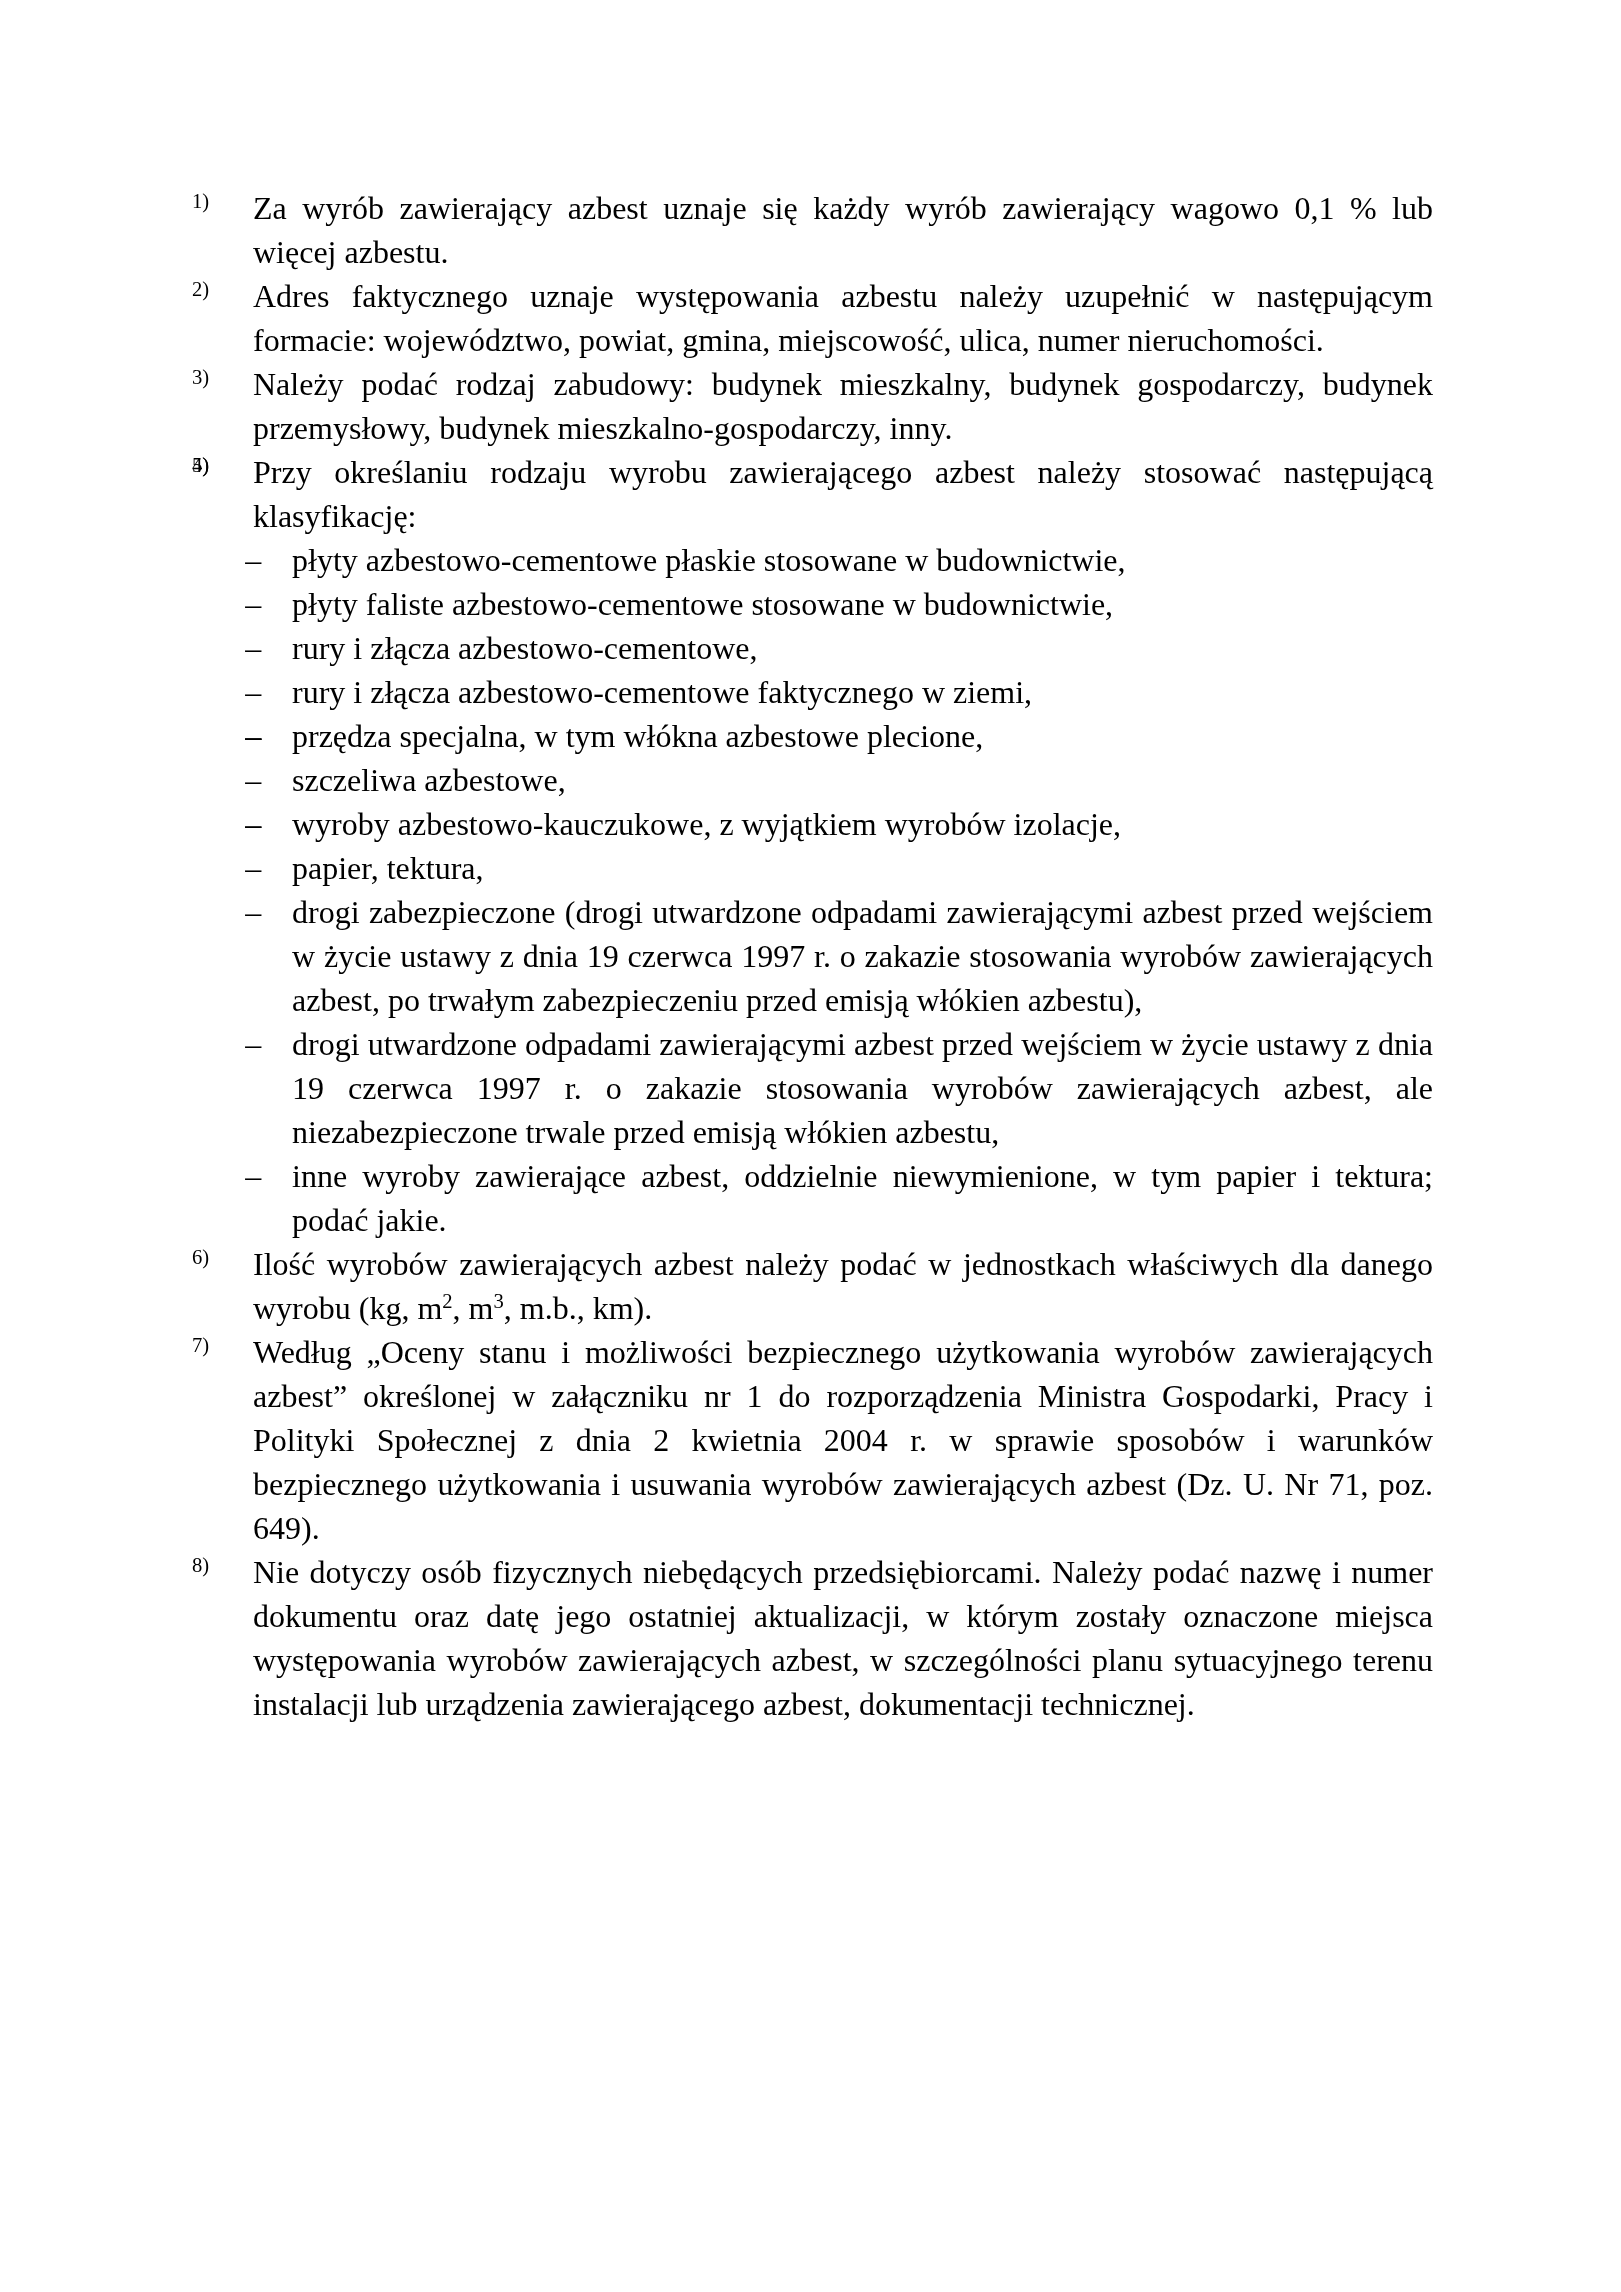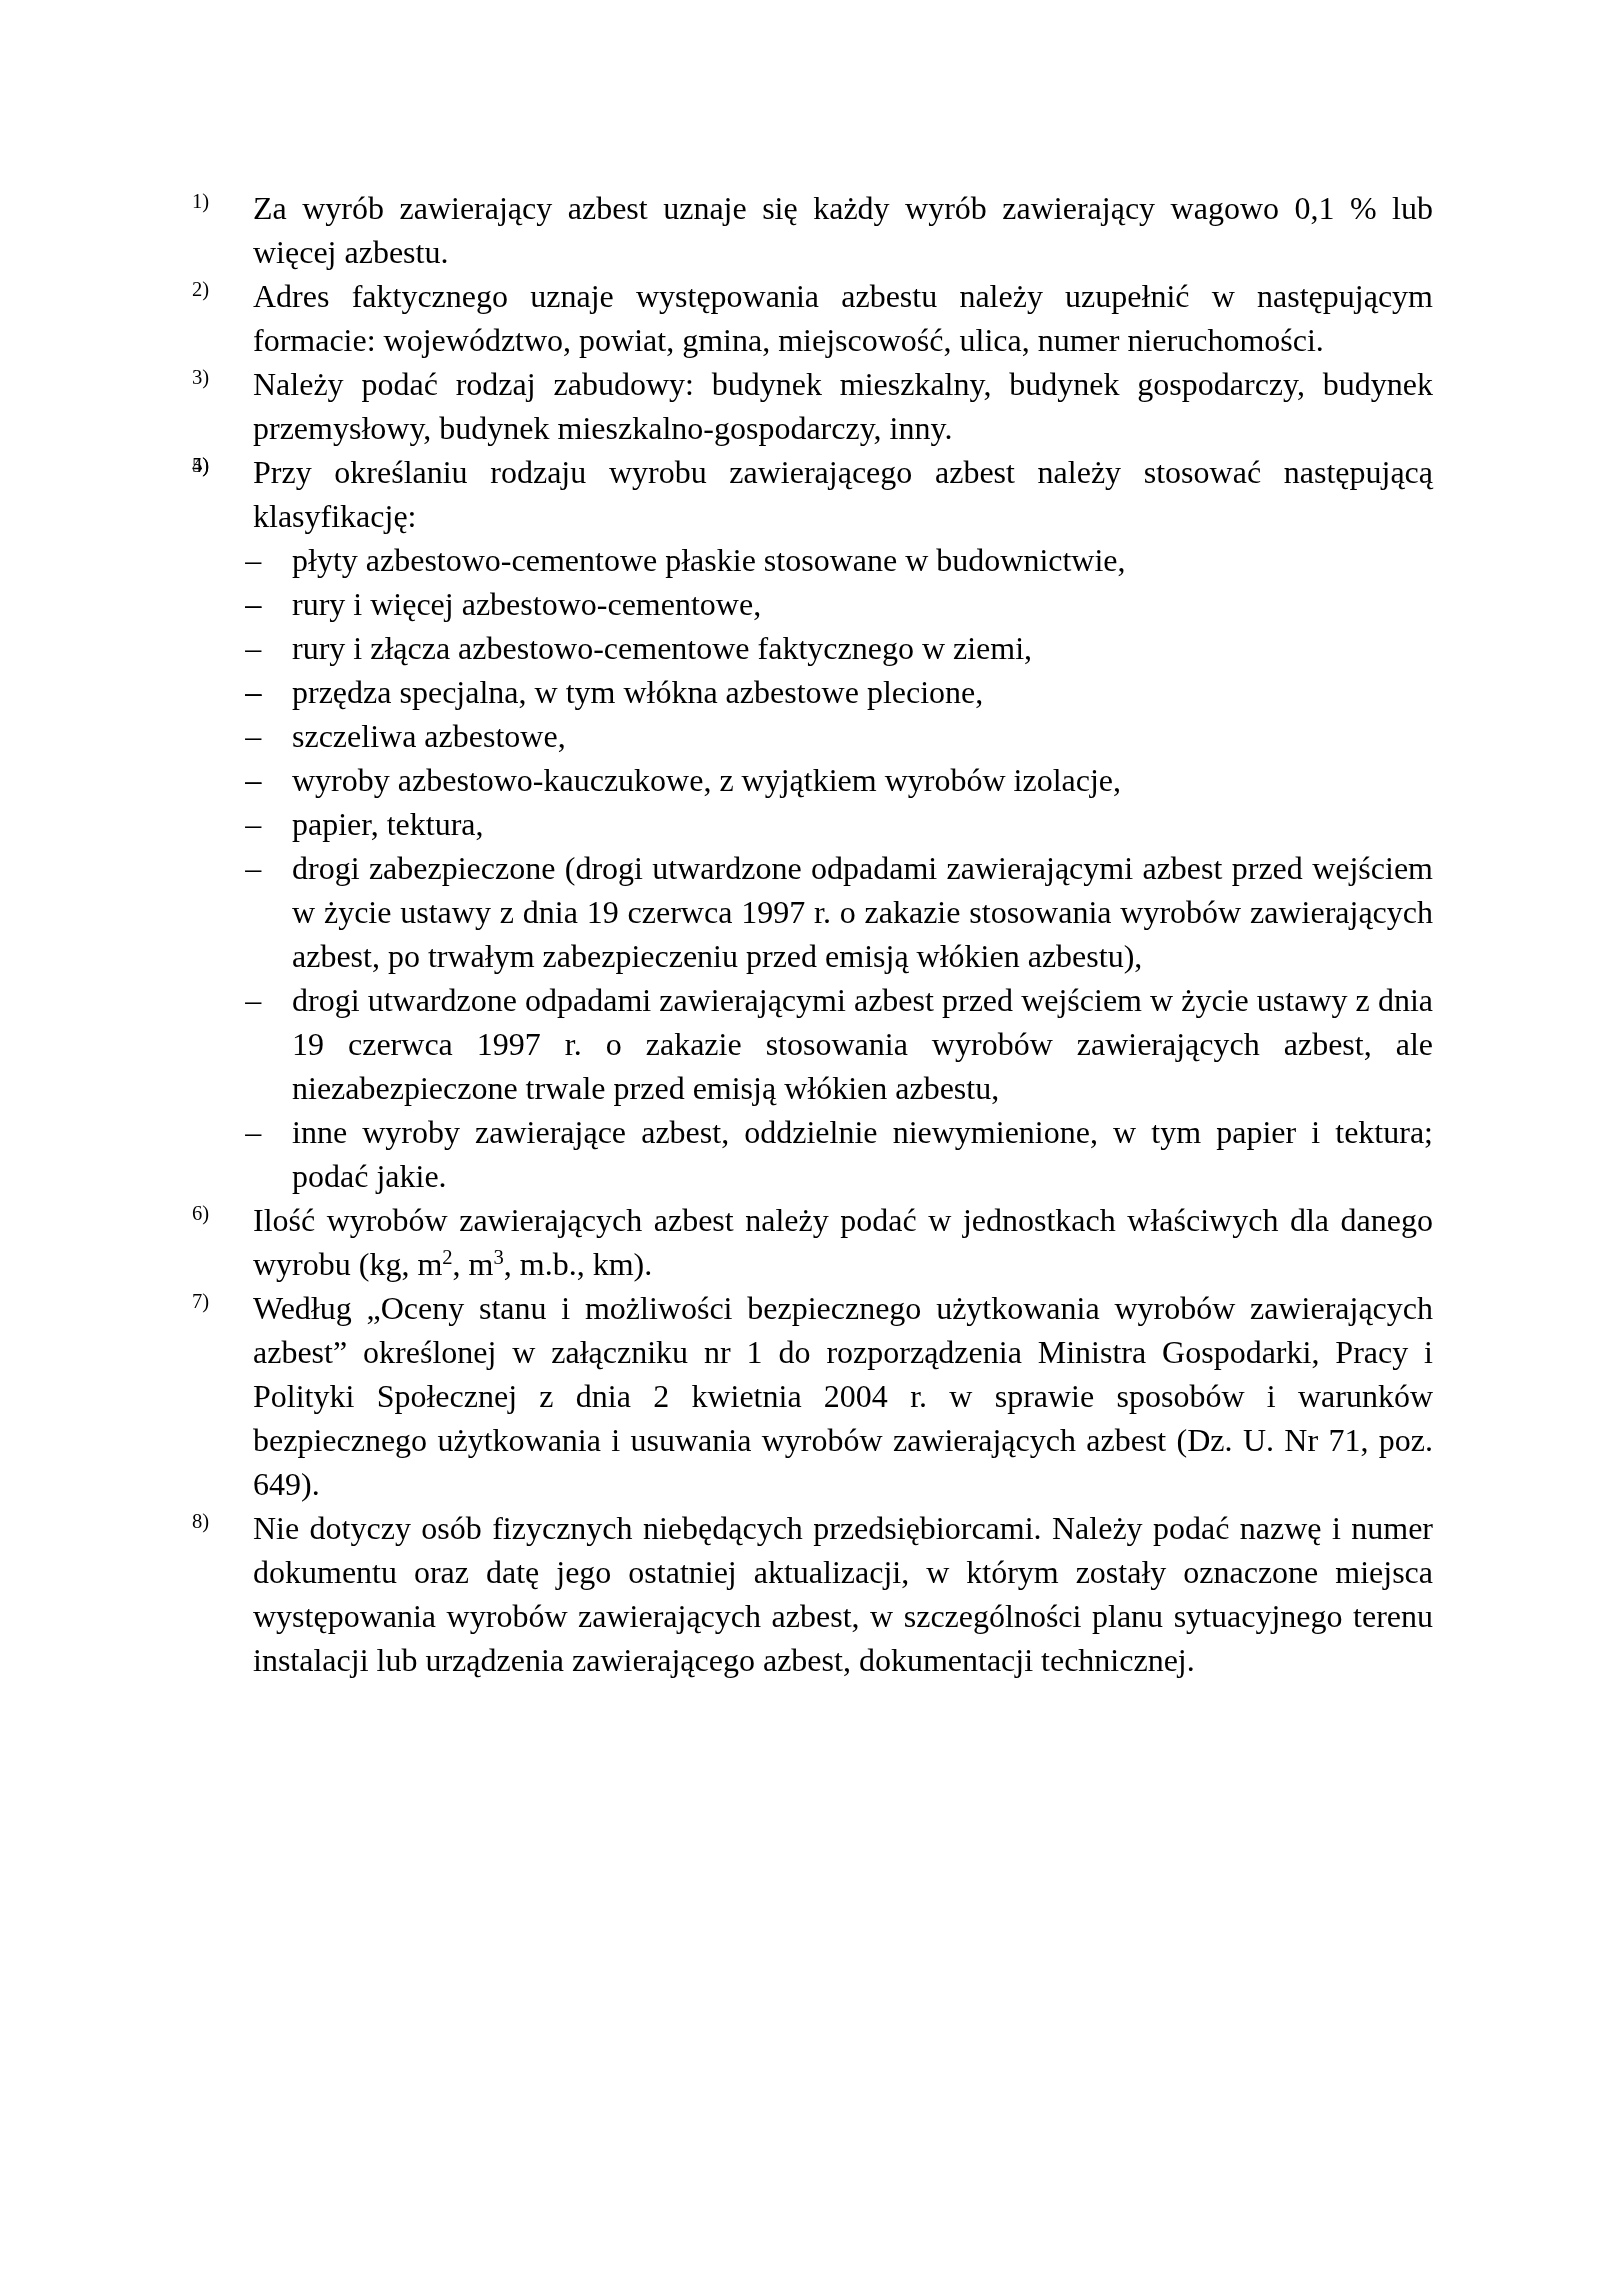--- a/index.html
+++ b/index.html
@@ -62,22 +62,22 @@
 
     <div class="fn"><span class="fn-num">2)</span><span>Adres faktycznego uznaje występowania azbestu należy uzupełnić w następującym formacie: województwo, powiat, gmina, miejscowość, ulica, numer nieruchomości.</span></div>
 
     <div class="fn"><span class="fn-num">3)</span><span>Należy podać rodzaj zabudowy: budynek mieszkalny, budynek gospodarczy, budynek przemysłowy, budynek mieszkalno-gospodarczy, inny.</span></div>
 
     <div class="fn"><span class="fn-num">4)</span></div>
 
     <div class="fn"><span class="fn-num">5)</span><span>Przy określaniu rodzaju wyrobu zawierającego azbest należy stosować następującą klasyfikację:</span>
       <div class="bullets">
         <div class="bullet"><span class="bullet-dash">–</span><span>płyty azbestowo-cementowe płaskie stosowane w budownictwie,</span></div>
-        <div class="bullet"><span class="bullet-dash">–</span></div>
-        <div class="bullet"><span class="bullet-dash">–</span><span>rury i więcej azbestowo-cementowe,</span></div>
+        <div class="bullet"><span class="bullet-dash">–</span><span>płyty faliste azbestowo-cementowe stosowane w budownictwie,</span></div>
+        <div class="bullet"><span class="bullet-dash">–</span><span>rury i złącza azbestowo-cementowe,</span></div>
         <div class="bullet"><span class="bullet-dash">–</span><span>rury i złącza azbestowo-cementowe faktycznego w ziemi,</span></div>
         <div class="bullet"><span class="bullet-dash">–</span></div>
         <div class="bullet"><span class="bullet-dash">–</span></div>
         <div class="bullet"><span class="bullet-dash">–</span><span>przędza specjalna, w tym włókna azbestowe plecione,</span></div>
         <div class="bullet"><span class="bullet-dash">–</span><span>szczeliwa azbestowe,</span></div>
         <div class="bullet"><span class="bullet-dash">–</span></div>
         <div class="bullet"><span class="bullet-dash">–</span><span>wyroby azbestowo-kauczukowe, z wyjątkiem wyrobów izolacje,</span></div>
         <div class="bullet"><span class="bullet-dash">–</span><span>papier, tektura,</span></div>
         <div class="bullet"><span class="bullet-dash">–</span><span>drogi zabezpieczone (drogi utwardzone odpadami zawierającymi azbest przed wejściem w życie ustawy z dnia 19 czerwca 1997 r. o zakazie stosowania wyrobów zawierających azbest, po trwałym zabezpieczeniu przed emisją włókien azbestu),</span></div>
         <div class="bullet"><span class="bullet-dash">–</span><span>drogi utwardzone odpadami zawierającymi azbest przed wejściem w życie ustawy z dnia 19 czerwca 1997 r. o zakazie stosowania wyrobów zawierających azbest, ale niezabezpieczone trwale przed emisją włókien azbestu,</span></div>

